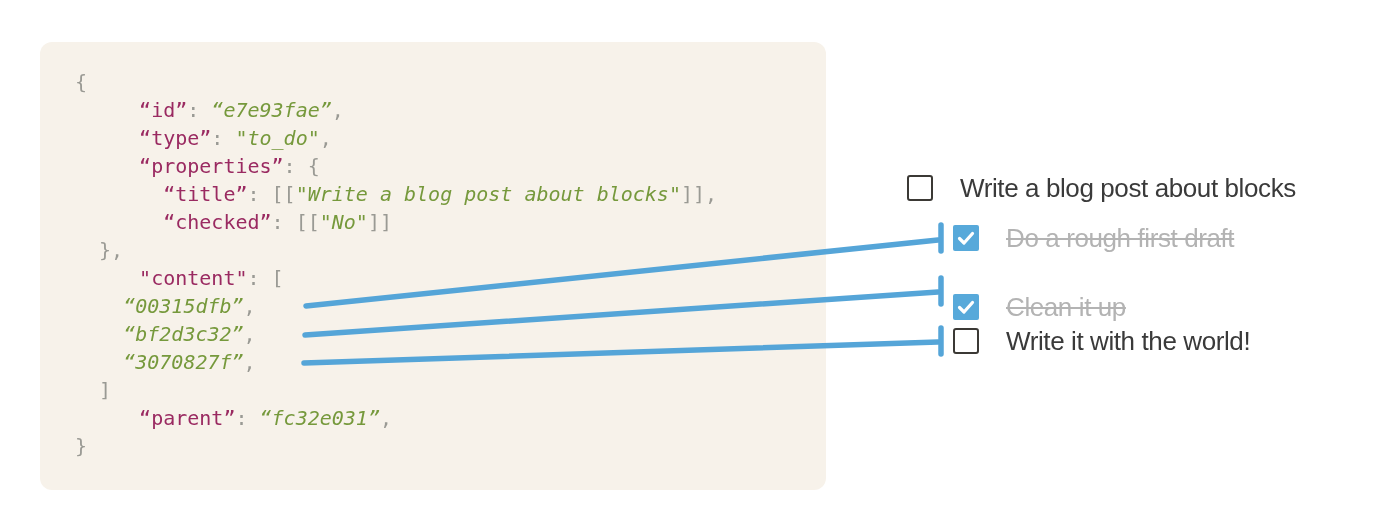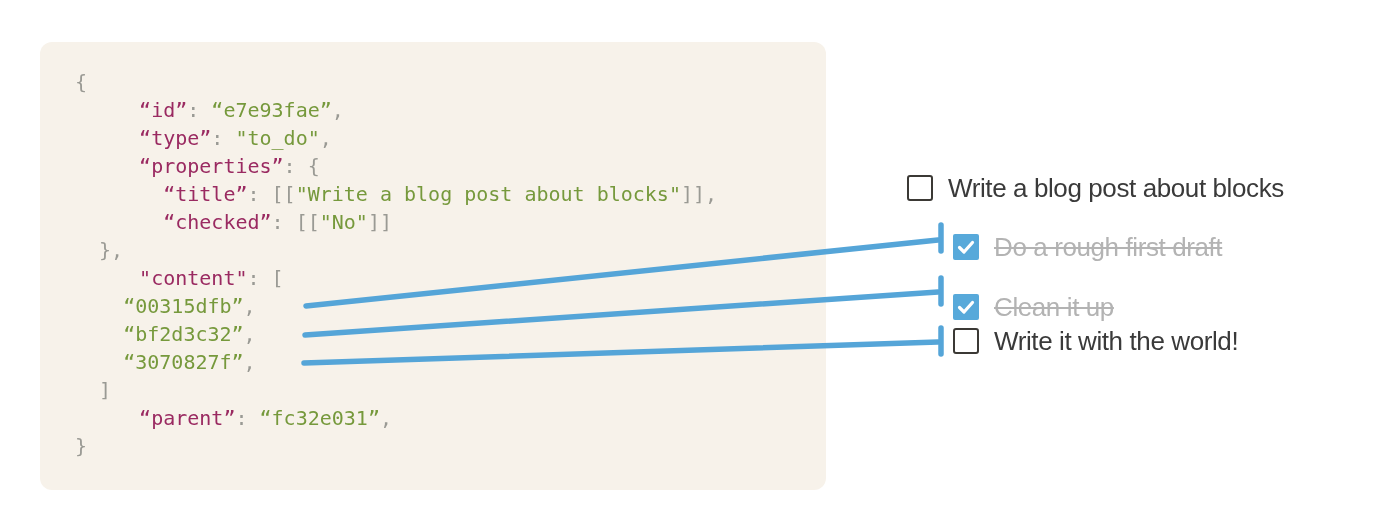--- a/index.html
+++ b/index.html
@@ -12,29 +12,29 @@
     position:absolute;left:40px;top:42px;width:786px;height:448px;
     background:var(--code-bg,#f7f2ea);border-radius:12px;
   }
   .code{
     margin:0;padding:26px 28px 0 35px;
     font-family:"DejaVu Sans Mono",monospace;
     font-size:20px;line-height:28px;white-space:pre;
   }
   .code-line{height:28px;}
   .tok-k{color:var(--c-key,#9a2a61);margin-left:40px;}
-  .tok-v{color:var(--c-val,#76993c);}
+  .tok-v{color:var(--c-val,#76993c);font-style:italic;}
   .tok-p{color:var(--c-punct,#9a9a94);}
   
   .connectors{position:absolute;left:0;top:0;width:1400px;height:532px;pointer-events:none;}
   .connectors line{stroke:var(--c-line,#55a5d8);stroke-width:5.5;stroke-linecap:round;}
   
-  .check-row{position:absolute;display:flex;align-items:center;gap:15px;height:26px;}
+  .check-row{position:absolute;display:flex;align-items:center;gap:27px;height:26px;}
   .row-0{left:907px;top:175px;}
-  .row-1{left:953px;top:234px;}
+  .row-1{left:953px;top:225px;}
   .row-2{left:953px;top:294px;}
   .row-3{left:953px;top:328px;}
   .checkbox{width:26px;height:26px;box-sizing:border-box;flex:0 0 26px;}
   .checkbox.unchecked{border:2.5px solid var(--c-box-border,#3b3935);border-radius:3px;background:#fff;}
   .checkbox.checked{background:var(--c-box-blue,#57a9da);border-radius:2px;
     display:flex;align-items:center;justify-content:center;}
   .check-label{font-size:26px;line-height:26px;letter-spacing:-0.4px;color:var(--c-text,#3a3a3a);white-space:nowrap;}
   .check-row.done .check-label{
     color:var(--c-done,#b3b3b3);
     text-decoration:line-through;text-decoration-thickness:2px;

